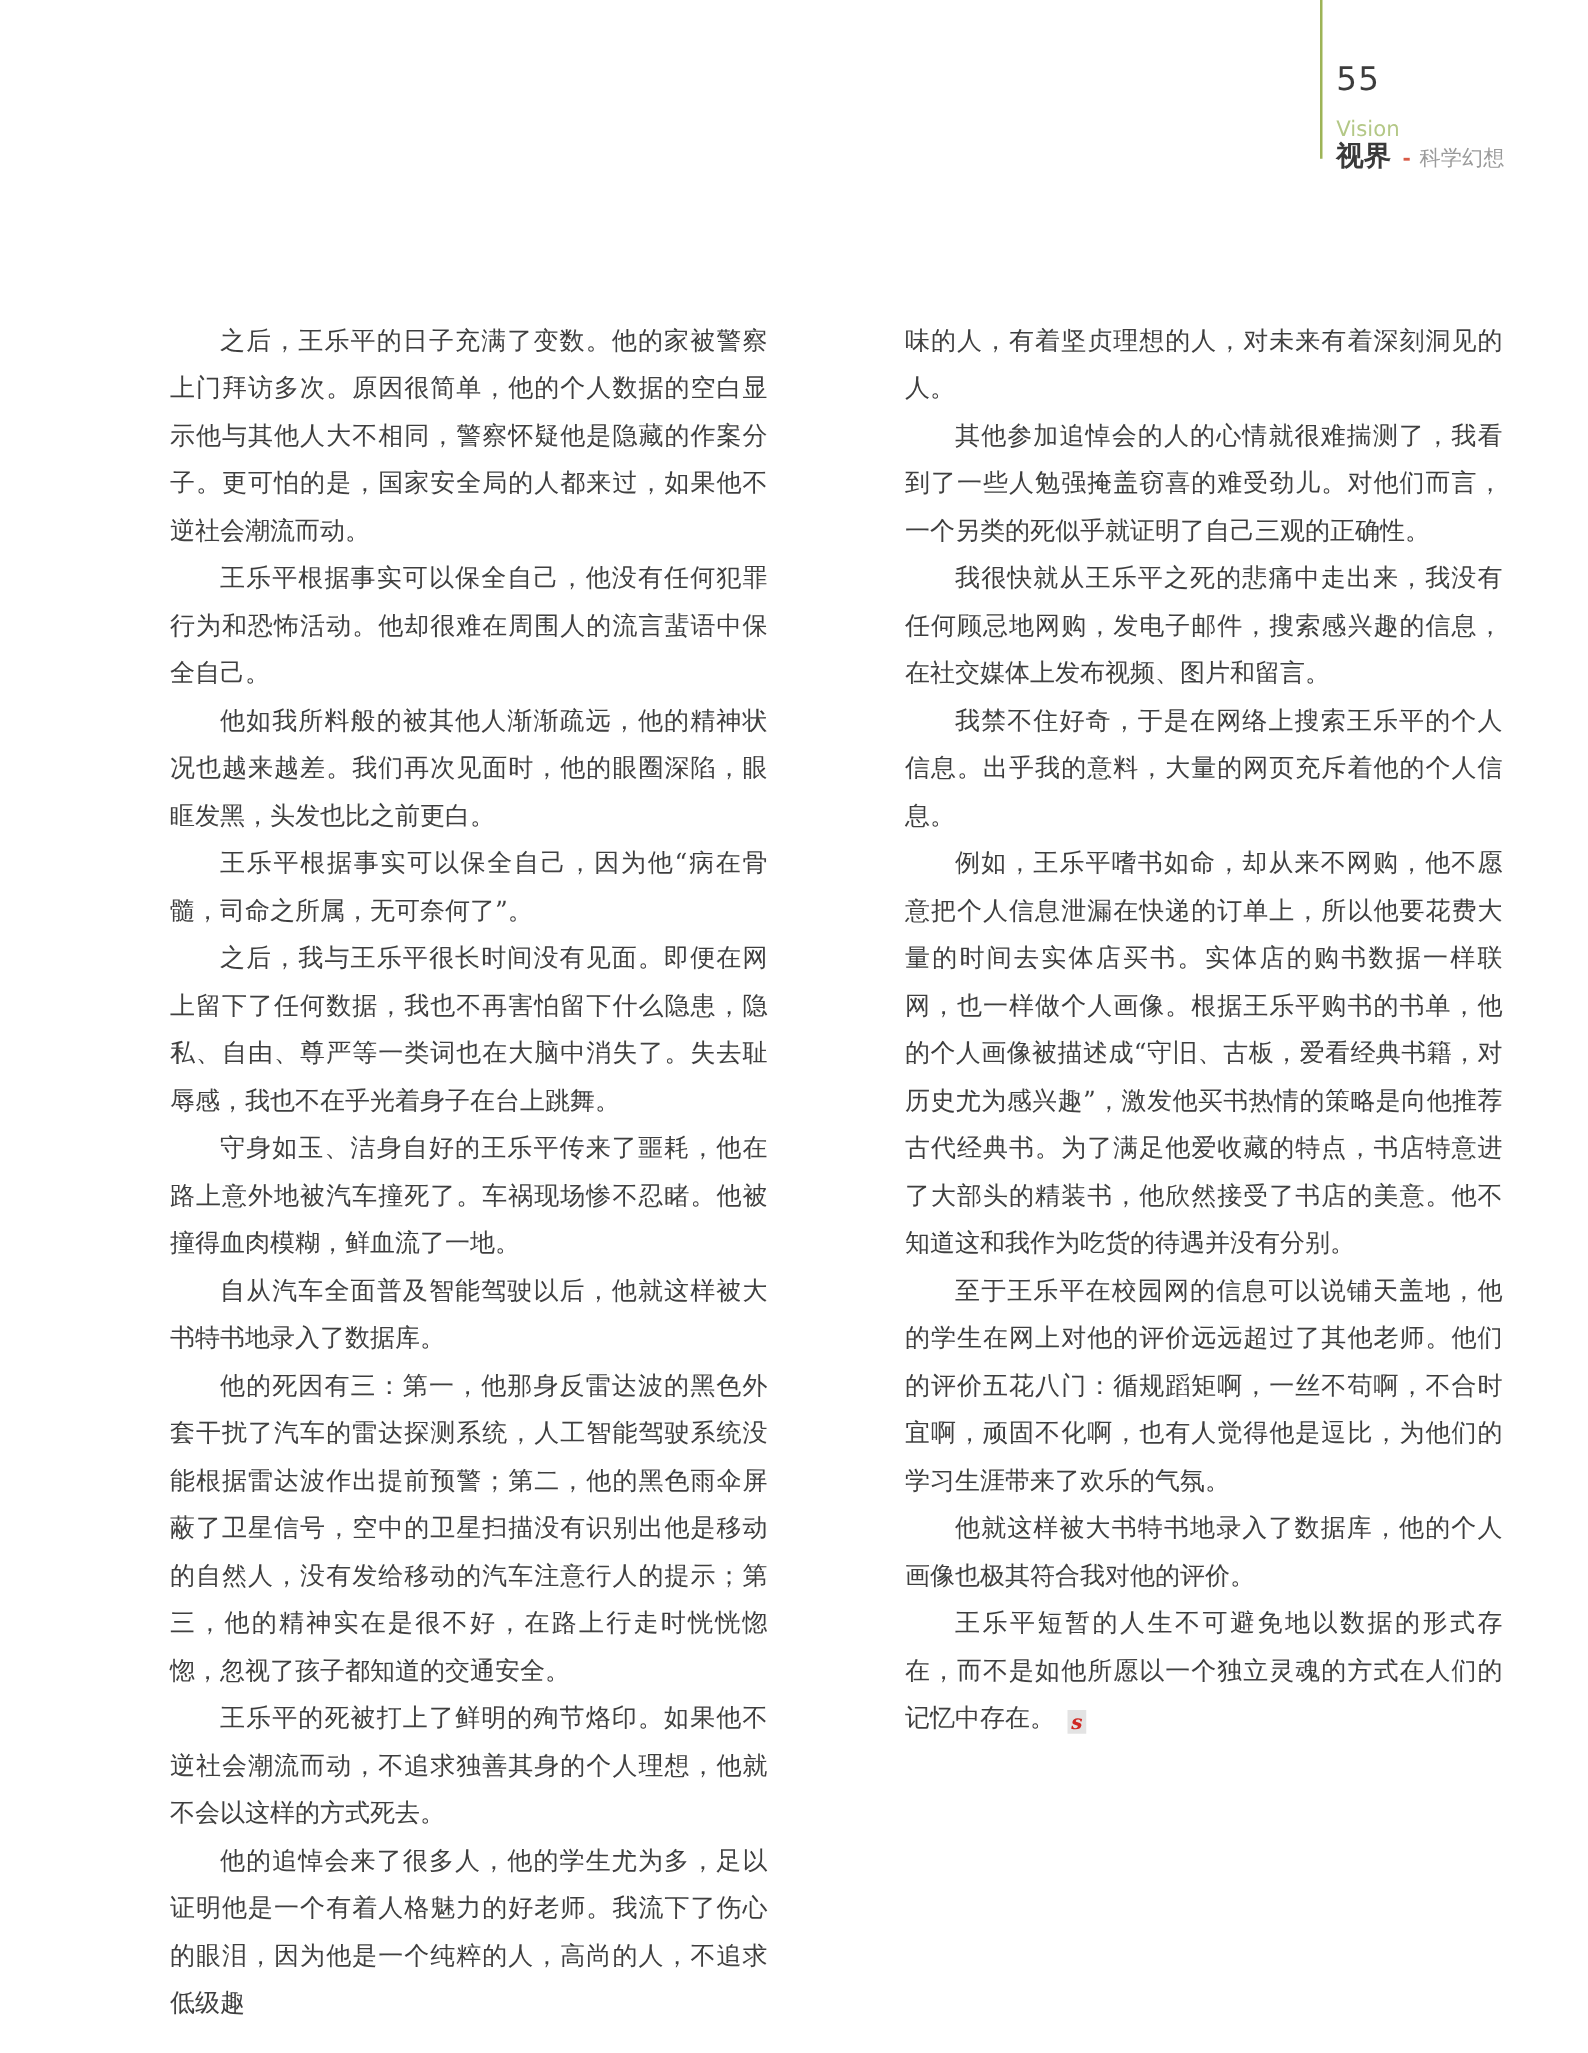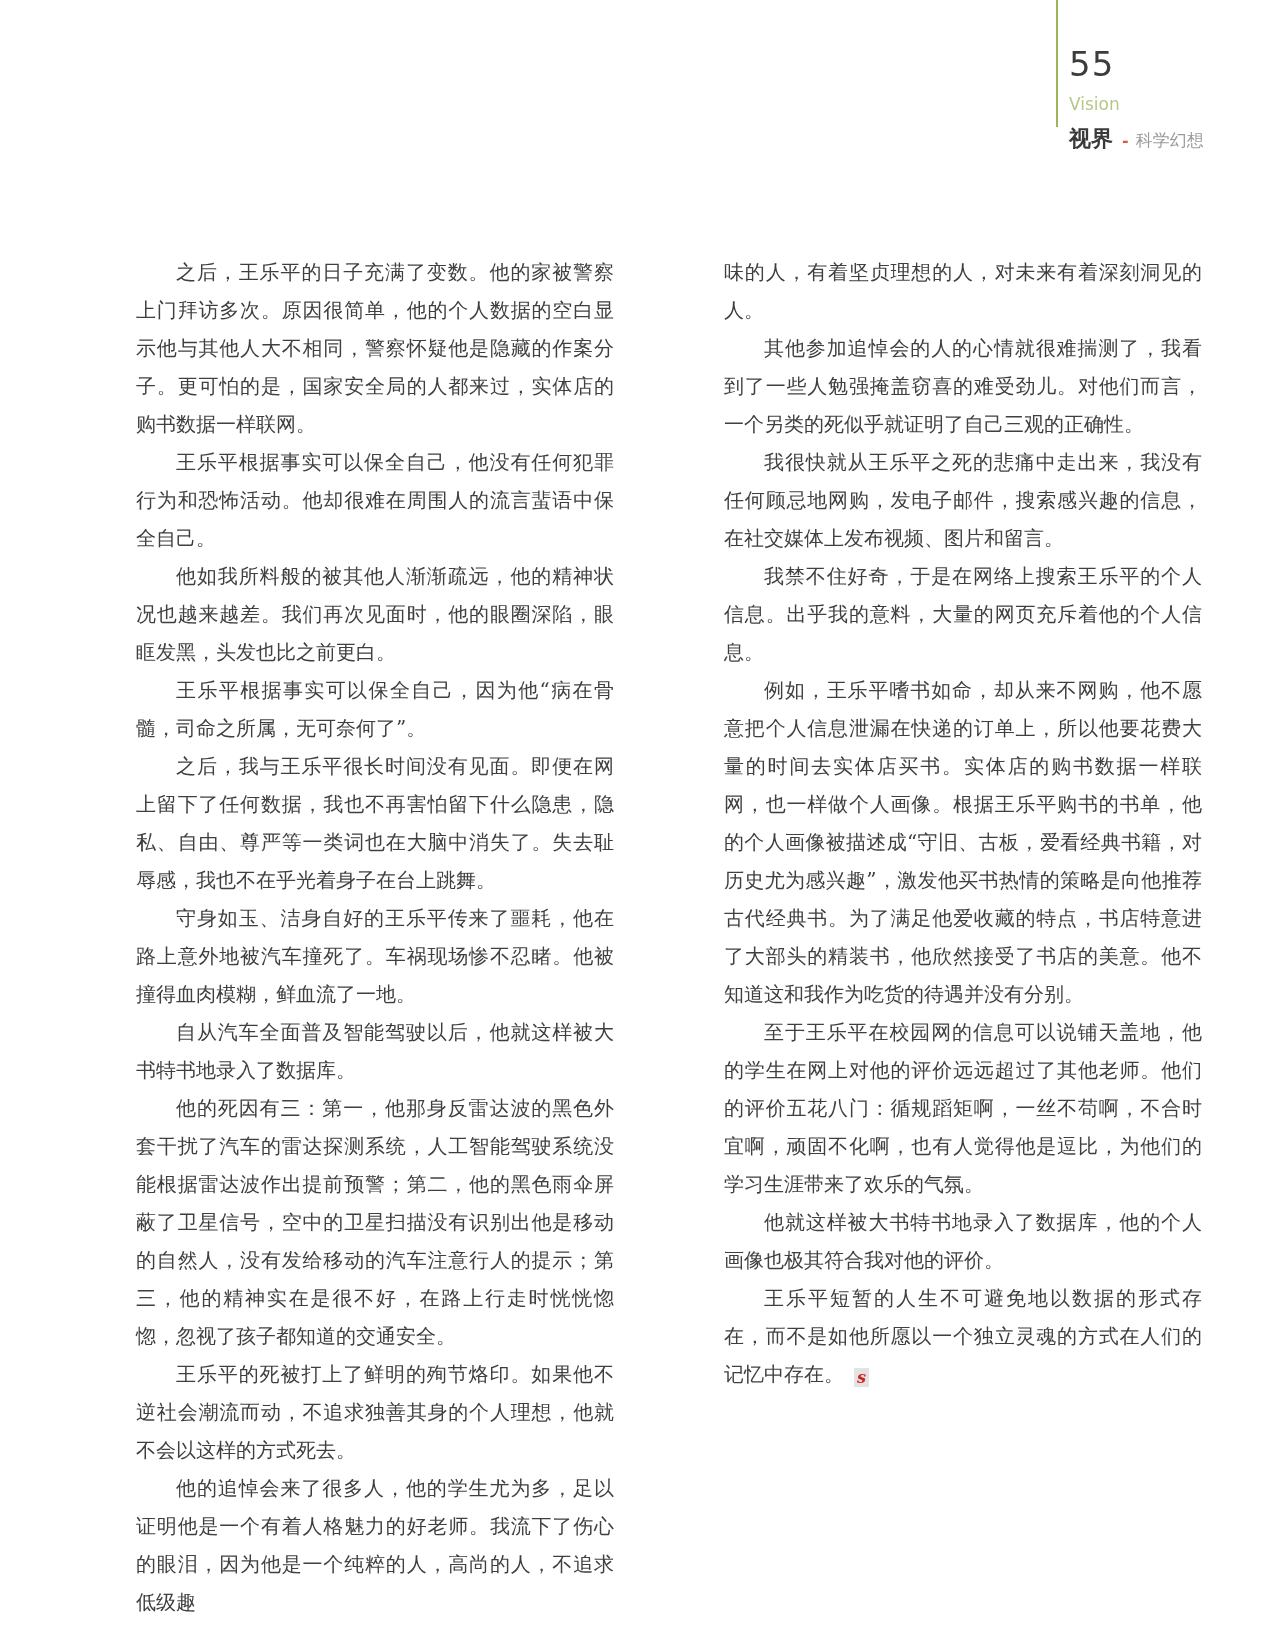--- a/index.html
+++ b/index.html
@@ -26,33 +26,33 @@
     background: var(--accent_green, #9db457);
   }
   .header-text {
     position: absolute;
     left: 1069px;
     top: 50px;
     font-family: "DejaVu Sans", "Liberation Sans", sans-serif;
     white-space: nowrap;
   }
   .page-number {
-    font-size: 34px;
+    font-size: 26px;
     line-height: 28px;
     color: #3c3c3c;
     letter-spacing: 1px;
   }
   .section-en {
     font-size: 17px;
     line-height: 20px;
     margin-top: 16px;
     color: var(--accent_green_light, #b4c887);
   }
   .section-line {
-    margin-top: 13px;
+    margin-top: 0;
     line-height: 24px;
   }
   .section-zh {
     font-size: 22px;
     font-weight: 600;
     color: #3a3a3a;
   }
   .section-dash {
     font-size: 16px;
     color: var(--accent_red, #d95b47);
@@ -112,21 +112,21 @@
       <div class="page-number">55</div>
       <div class="section-en">Vision</div>
       <div class="section-line">
         <span class="section-zh">视界</span><span class="section-dash">-</span><span class="section-sub">科学幻想</span>
       </div>
     </div>
   </header>
 
   <main>
     <section class="col col-left">
-        <p>之后，王乐平的日子充满了变数。他的家被警察上门拜访多次。原因很简单，他的个人数据的空白显示他与其他人大不相同，警察怀疑他是隐藏的作案分子。更可怕的是，国家安全局的人都来过，实体店的购书数据一样联网。</p>
+        <p>之后，王乐平的日子充满了变数。他的家被警察上门拜访多次。原因很简单，他的个人数据的空白显示他与其他人大不相同，警察怀疑他是隐藏的作案分子。更可怕的是，国家安全局的人都来过，如果他不逆社会潮流而动。</p>
         <p>王乐平根据事实可以保全自己，他没有任何犯罪行为和恐怖活动。他却很难在周围人的流言蜚语中保全自己。</p>
         <p>他如我所料般的被其他人渐渐疏远，他的精神状况也越来越差。我们再次见面时，他的眼圈深陷，眼眶发黑，头发也比之前更白。</p>
         <p>王乐平根据事实可以保全自己，因为他“病在骨髓，司命之所属，无可奈何了”。</p>
         <p>之后，我与王乐平很长时间没有见面。即便在网上留下了任何数据，我也不再害怕留下什么隐患，隐私、自由、尊严等一类词也在大脑中消失了。失去耻辱感，我也不在乎光着身子在台上跳舞。</p>
         <p>守身如玉、洁身自好的王乐平传来了噩耗，他在路上意外地被汽车撞死了。车祸现场惨不忍睹。他被撞得血肉模糊，鲜血流了一地。</p>
         <p>自从汽车全面普及智能驾驶以后，他就这样被大书特书地录入了数据库。</p>
         <p>他的死因有三：第一，他那身反雷达波的黑色外套干扰了汽车的雷达探测系统，人工智能驾驶系统没能根据雷达波作出提前预警；第二，他的黑色雨伞屏蔽了卫星信号，空中的卫星扫描没有识别出他是移动的自然人，没有发给移动的汽车注意行人的提示；第三，他的精神实在是很不好，在路上行走时恍恍惚惚，忽视了孩子都知道的交通安全。</p>
         <p>王乐平的死被打上了鲜明的殉节烙印。如果他不逆社会潮流而动，不追求独善其身的个人理想，他就不会以这样的方式死去。</p>
         <p>他的追悼会来了很多人，他的学生尤为多，足以证明他是一个有着人格魅力的好老师。我流下了伤心的眼泪，因为他是一个纯粹的人，高尚的人，不追求低级趣</p>
       </section>

